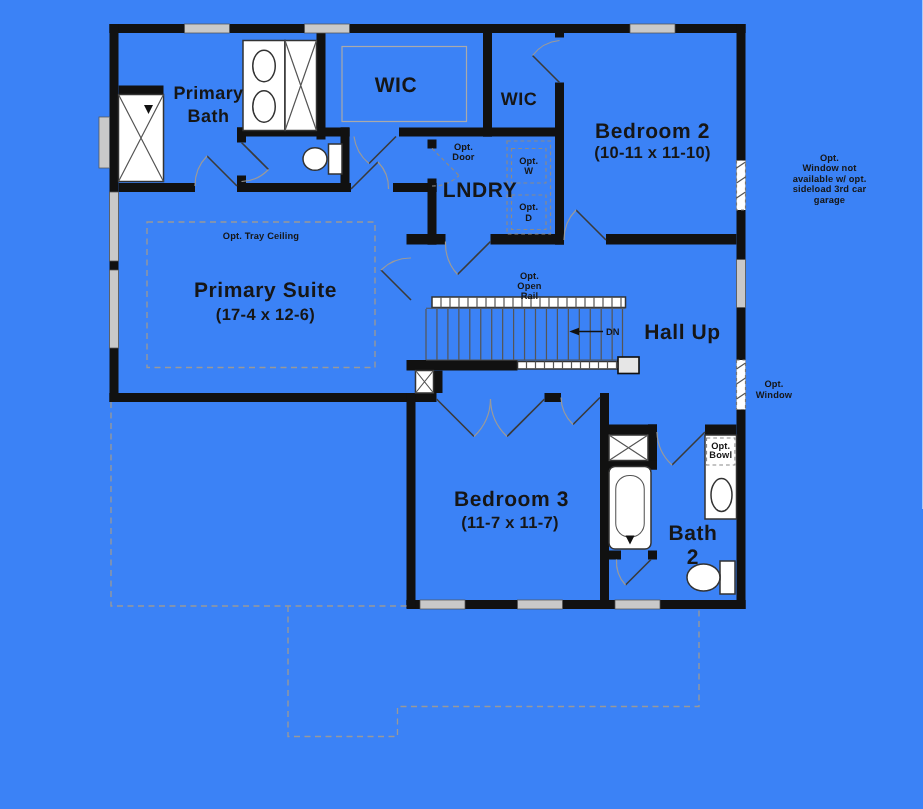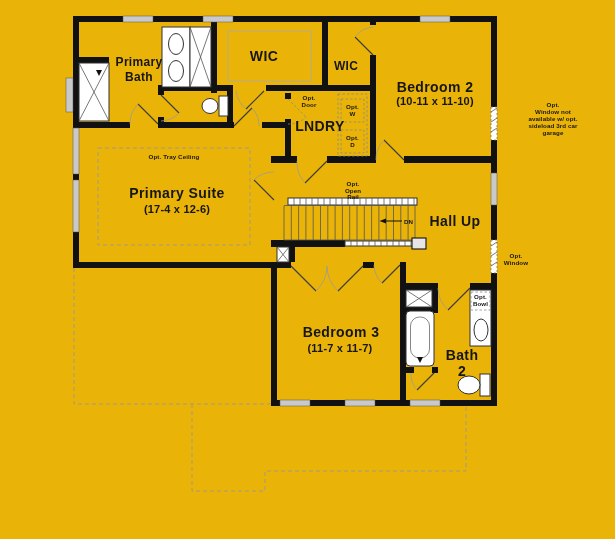--- a/index.html
+++ b/index.html
@@ -1,16 +1,16 @@
 <!DOCTYPE html>
 <html><head>
 <meta charset="utf-8">
 <style>
   html,body{margin:0;padding:0;background:#ffffff;}
-  .canvas{position:relative;width:615px;height:539px;background:#eab308;overflow:hidden;
+  .canvas{position:relative;width:615px;height:539px;background:#3b82f6;overflow:hidden;
           font-family:"Liberation Sans", sans-serif;}
   svg{position:absolute;left:0;top:0;}
   text{fill:#161616;font-family:"Liberation Sans", sans-serif;font-weight:bold;}
   .room-lg{font-size:14px;letter-spacing:.4px;}
   .room-md{font-size:12px;letter-spacing:.3px;}
   .dims{font-size:11px;letter-spacing:.2px;}
   .tiny{font-size:6.2px;letter-spacing:.1px;}
   .wall{fill:#111111;}
   .fixture{fill:#ffffff;stroke:#333333;stroke-width:1;}
   .thinline{stroke:#555555;stroke-width:.8;fill:none;}

